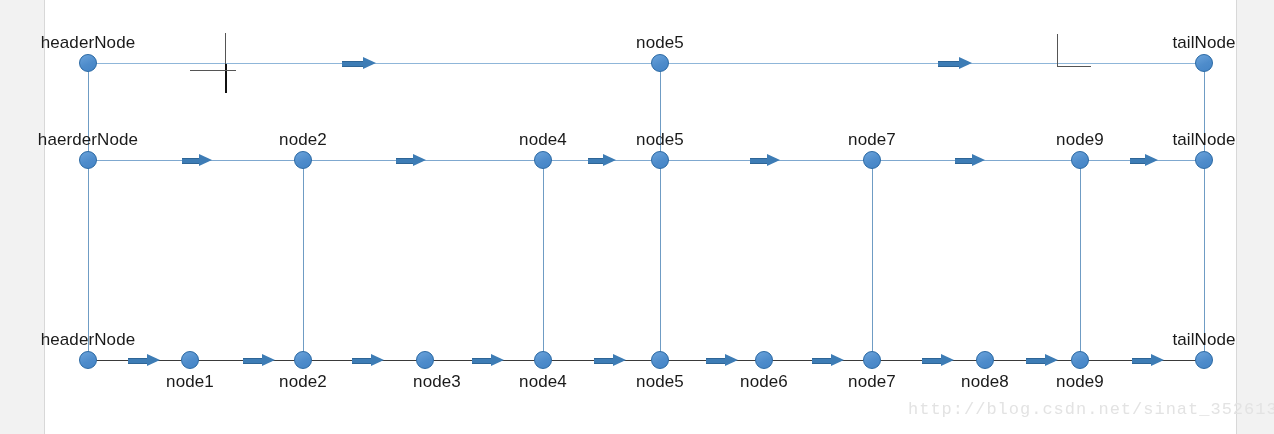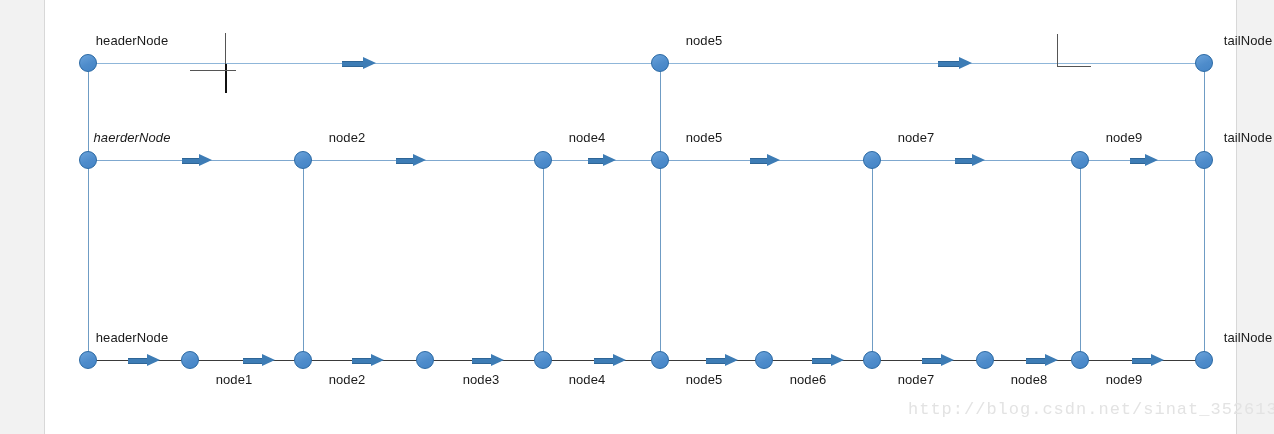--- a/index.html
+++ b/index.html
@@ -48,26 +48,25 @@
     margin-top: -9px;
     border-radius: 50%;
     background: #5591cf;
     border: 1px solid #2f6ca5;
     box-sizing: border-box;
     background-image: linear-gradient(155deg, #6ba3db 0%, #4e8ccb 55%, #4484c6 100%);
   }
   
   .node-label {
     position: absolute;
-    font-size: 13px;
+    font-size: 17px;
     color: #1a1a1a;
     white-space: nowrap;
     transform: translateX(-50%);
     letter-spacing: 0.1px;
-    margin-left: 44px;
   }
   
   .arrow {
     position: absolute;
     margin-top: -6px;
     height: 13px;
     pointer-events: none;
   }
   .arrow .shaft {
     position: absolute;
@@ -228,21 +227,21 @@
       <div class="node" style="left: 872px; top: 360px;"></div>
       <div class="node" style="left: 985px; top: 360px;"></div>
       <div class="node" style="left: 1080px; top: 360px;"></div>
       <div class="node" style="left: 1204px; top: 360px;"></div>
     </div>
 
   <div id="labels-layer">
       <div class="node-label" style="left: 88px; top: 33px;">headerNode</div>
       <div class="node-label" style="left: 660px; top: 33px;">node5</div>
       <div class="node-label" style="left: 1204px; top: 33px;">tailNode</div>
-      <div class="node-label" style="left: 88px; top: 130px; font-style: italic;">haerderNode</div>
+      <div class="node-label" style="left: 88px; top: 130px;">haerderNode</div>
       <div class="node-label" style="left: 303px; top: 130px;">node2</div>
       <div class="node-label" style="left: 543px; top: 130px;">node4</div>
       <div class="node-label" style="left: 660px; top: 130px;">node5</div>
       <div class="node-label" style="left: 872px; top: 130px;">node7</div>
       <div class="node-label" style="left: 1080px; top: 130px;">node9</div>
       <div class="node-label" style="left: 1204px; top: 130px;">tailNode</div>
       <div class="node-label" style="left: 88px; top: 330px;">headerNode</div>
       <div class="node-label" style="left: 190px; top: 372px;">node1</div>
       <div class="node-label" style="left: 303px; top: 372px;">node2</div>
       <div class="node-label" style="left: 437px; top: 372px;">node3</div>

